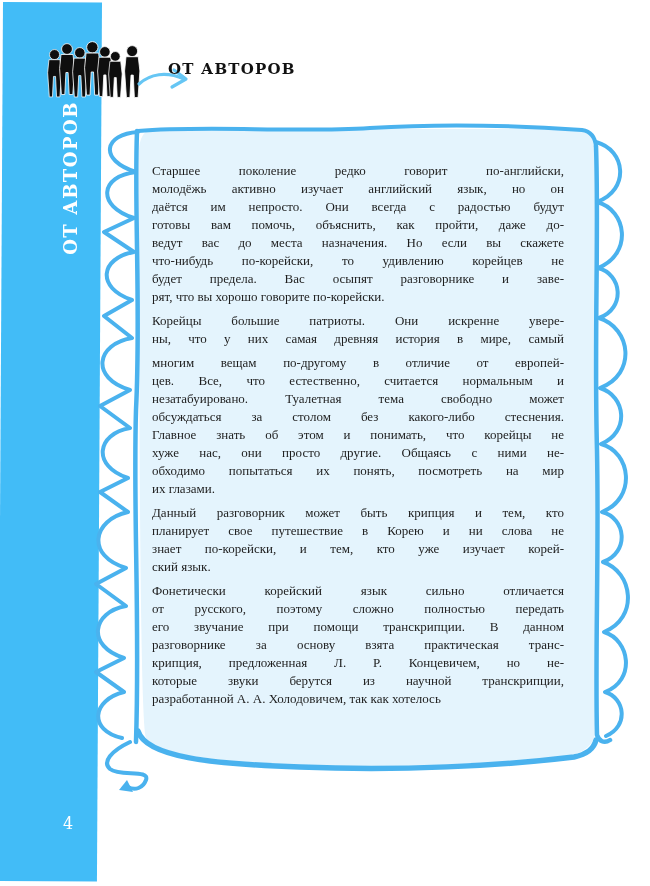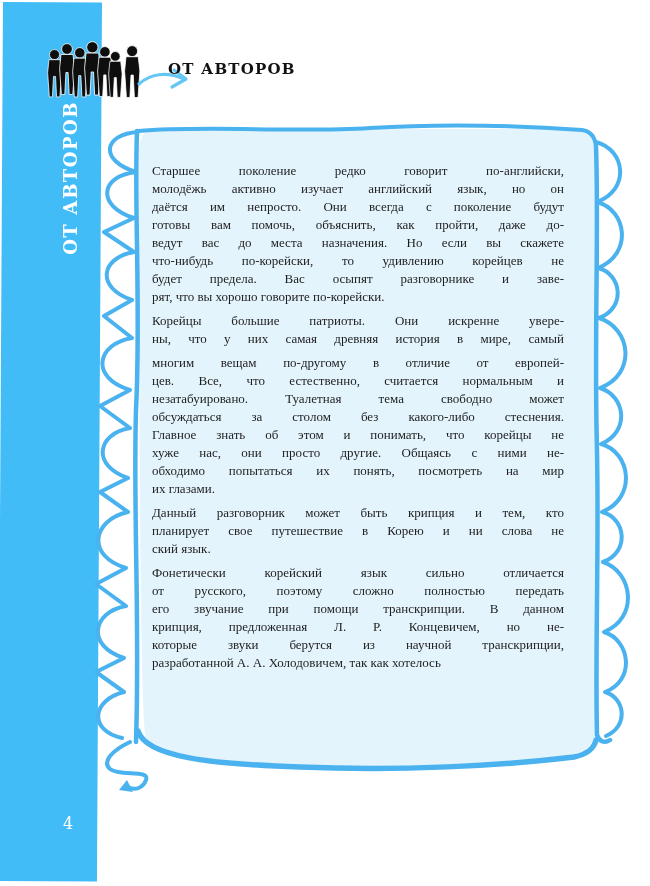--- a/index.html
+++ b/index.html
@@ -143,21 +143,21 @@
     <path class="sq w55" d="M138,731 C146,757 210,764 300,767 C400,771 500,766 574,757 Q593,753 596,740"></path>
 
     <path class="sq w4" d="M130,742 C111,751 102,762 110,769 C120,777 150,769 146,780 C143,788 135,791 128,787"></path>
     <path class="tip" d="M133,792 L119,790 L127,780 Z"></path>
   </svg>
 
   <div class="text-block">
       <div class="para">
         <div class="line just">Старшее поколение редко говорит по-английски,</div>
         <div class="line just">молодёжь активно изучает английский язык, но он</div>
-        <div class="line just">даётся им непросто. Они всегда с поколение будут</div>
+        <div class="line just">даётся им непросто. Они всегда с радостью будут</div>
         <div class="line just">готовы вам помочь, объяснить, как пройти, даже до-</div>
         <div class="line just">ведут вас до места назначения. Но если вы скажете</div>
         <div class="line just">что-нибудь по-корейски, то удивлению корейцев не</div>
         <div class="line just">будет предела. Вас осыпят разговорнике и заве-</div>
         <div class="line">рят, что вы хорошо говорите по-корейски.</div>
       </div>
       <div class="para">
         <div class="line just">Корейцы большие патриоты. Они искренне увере-</div>
         <div class="line just">ны, что у них самая древняя история в мире, самый</div>
       </div>
@@ -167,25 +167,27 @@
         <div class="line just">незатабуировано. Туалетная тема свободно может</div>
         <div class="line just">обсуждаться за столом без какого-либо стеснения.</div>
         <div class="line just">Главное знать об этом и понимать, что корейцы не</div>
         <div class="line just">хуже нас, они просто другие. Общаясь с ними не-</div>
         <div class="line just">обходимо попытаться их понять, посмотреть на мир</div>
         <div class="line">их глазами.</div>
       </div>
       <div class="para">
         <div class="line just">Данный разговорник может быть крипция и тем, кто</div>
         <div class="line just">планирует свое путешествие в Корею и ни слова не</div>
+        <div class="line just">знает по-корейски, и тем, кто уже изучает корей-</div>
         <div class="line">ский язык.</div>
       </div>
       <div class="para">
         <div class="line just">Фонетически корейский язык сильно отличается</div>
         <div class="line just">от русского, поэтому сложно полностью передать</div>
         <div class="line just">его звучание при помощи транскрипции. В данном</div>
+        <div class="line just">разговорнике за основу взята практическая транс-</div>
         <div class="line just">крипция, предложенная Л. Р. Концевичем, но не-</div>
         <div class="line just">которые звуки берутся из научной транскрипции,</div>
         <div class="line">разработанной А. А. Холодовичем, так как хотелось</div>
       </div>
     </div>
 
 </div>
 
 </body></html>

